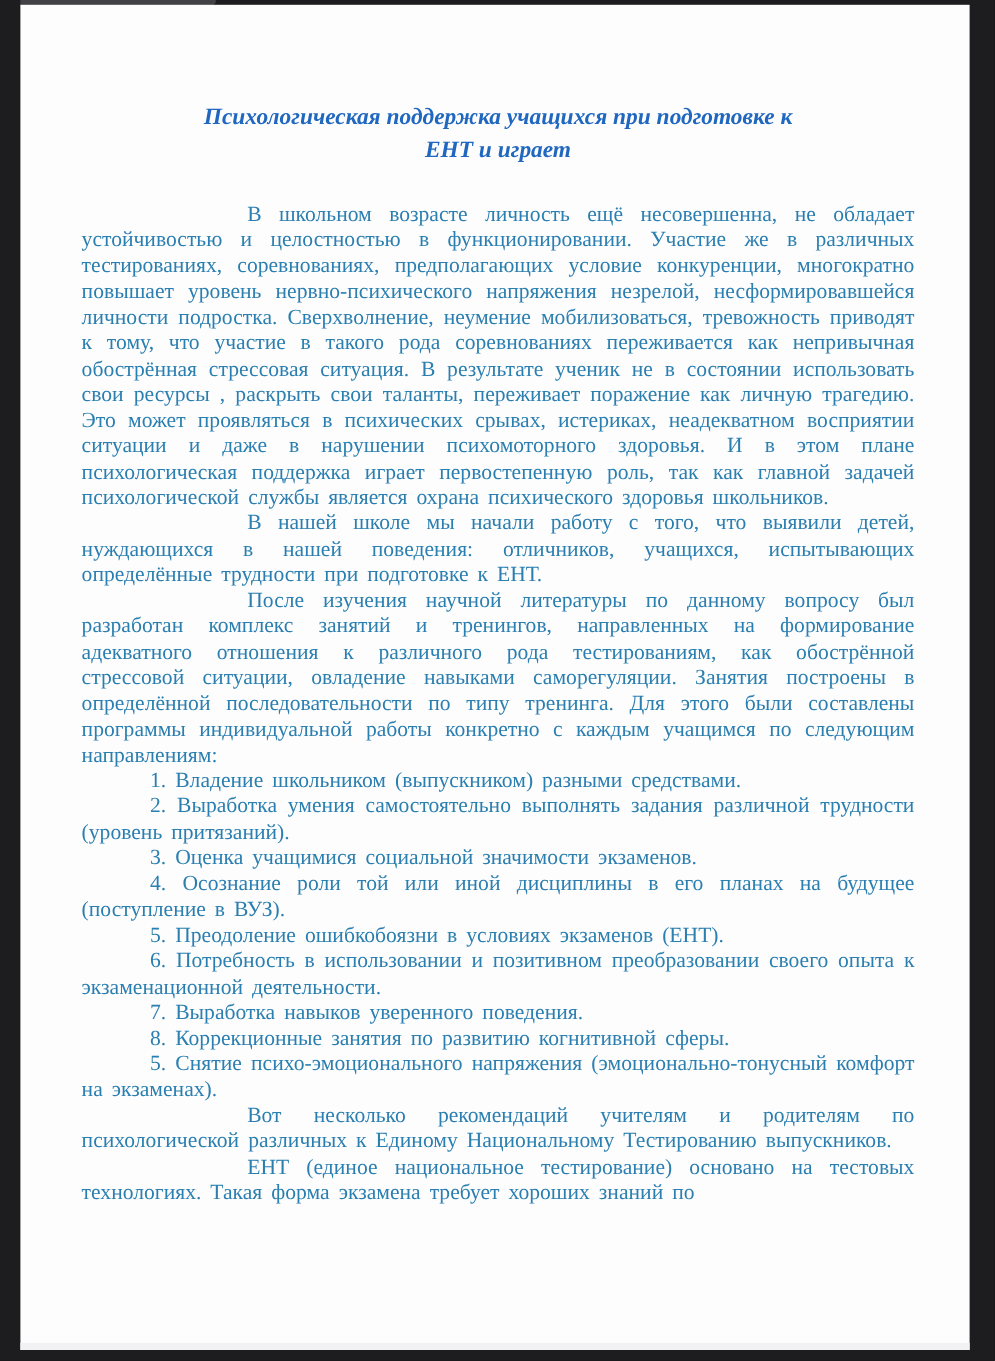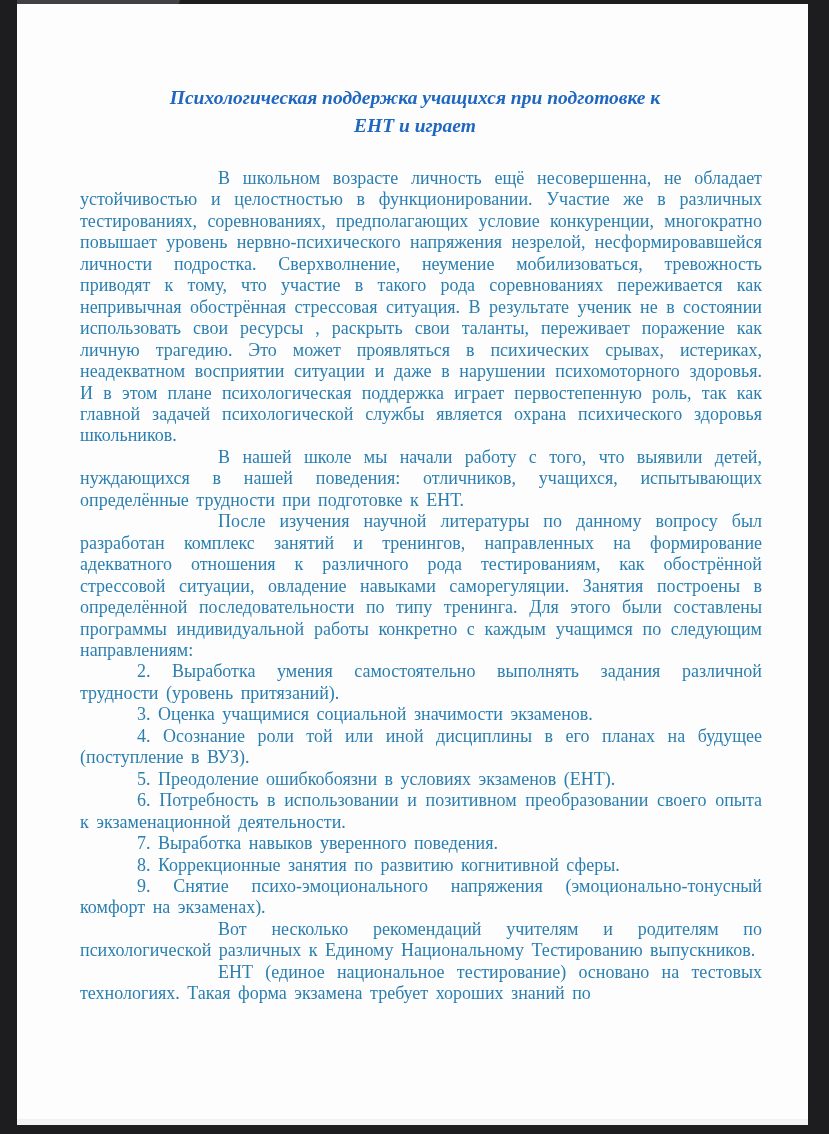--- a/index.html
+++ b/index.html
@@ -55,21 +55,20 @@
     font-size: 19.5px;
     line-height: 28px;
   }
   .doc-body {
     margin-top: 28px;
     color: var(--text-color, #2b7fb0);
     font-size: 18px;
     line-height: 21.45px;
     text-align: justify;
     word-spacing: 3px;
-    margin-left: 12px;
   }
   .doc-body p {
     margin: 0;
   }
   .doc-body p.paragraph {
     text-indent: 138px;
   }
   .doc-body p.list-item {
     text-indent: 57px;
   }
@@ -82,27 +81,28 @@
   <div class="page">
     <div class="content">
       <h1 class="doc-title">
         <span>Психологическая поддержка учащихся при подготовке к</span><br>
         <span>ЕНТ и играет</span>
       </h1>
       <div class="doc-body">
           <p class="paragraph">В школьном возрасте личность ещё несовершенна, не обладает устойчивостью и целостностью в функционировании. Участие же в различных тестированиях, соревнованиях, предполагающих условие конкуренции, многократно повышает уровень нервно-психического напряжения незрелой, несформировавшейся личности подростка. Сверхволнение, неумение мобилизоваться, тревожность приводят к тому, что участие в такого рода соревнованиях переживается как непривычная обострённая стрессовая ситуация. В результате ученик не в состоянии использовать свои ресурсы , раскрыть свои таланты, переживает поражение как личную трагедию. Это может проявляться в психических срывах, истериках, неадекватном восприятии ситуации и даже в нарушении психомоторного здоровья. И в этом плане психологическая поддержка играет первостепенную роль, так как главной задачей психологической службы является охрана психического здоровья школьников.</p>
           <p class="paragraph">В нашей школе мы начали работу с того, что выявили детей, нуждающихся в нашей поведения: отличников, учащихся, испытывающих определённые трудности при подготовке к ЕНТ.</p>
           <p class="paragraph">После изучения научной литературы по данному вопросу был разработан комплекс занятий и тренингов, направленных на формирование адекватного отношения к различного рода тестированиям, как обострённой стрессовой ситуации, овладение навыками саморегуляции. Занятия построены в определённой последовательности по типу тренинга. Для этого были составлены программы индивидуальной работы конкретно с каждым учащимся по следующим направлениям:</p>
+          <p class="list-item">1. Владение школьником (выпускником) разными средствами.</p>
           <p class="list-item">2. Выработка умения самостоятельно выполнять задания различной трудности (уровень притязаний).</p>
           <p class="list-item">3. Оценка учащимися социальной значимости экзаменов.</p>
           <p class="list-item">4. Осознание роли той или иной дисциплины в его планах на будущее (поступление в ВУЗ).</p>
           <p class="list-item">5. Преодоление ошибкобоязни в условиях экзаменов (ЕНТ).</p>
           <p class="list-item">6. Потребность в использовании и позитивном преобразовании своего опыта к экзаменационной деятельности.</p>
           <p class="list-item">7. Выработка навыков уверенного поведения.</p>
           <p class="list-item">8. Коррекционные занятия по развитию когнитивной сферы.</p>
-          <p class="list-item">9. Снятие психо-эмоционального напряжения (эмоционально-тонусный комфорт на экзаменах).</p>
+          <p class="list-item">5. Снятие психо-эмоционального напряжения (эмоционально-тонусный комфорт на экзаменах).</p>
           <p class="paragraph">Вот несколько рекомендаций учителям и родителям по психологической различных к Единому Национальному Тестированию выпускников.</p>
           <p class="paragraph">ЕНТ (единое национальное тестирование) основано на тестовых технологиях. Такая форма экзамена требует хороших знаний по</p>
         </div>
     </div>
     <div class="page-bottom-strip"></div>
   </div>
 </div>
 
 </body></html>

